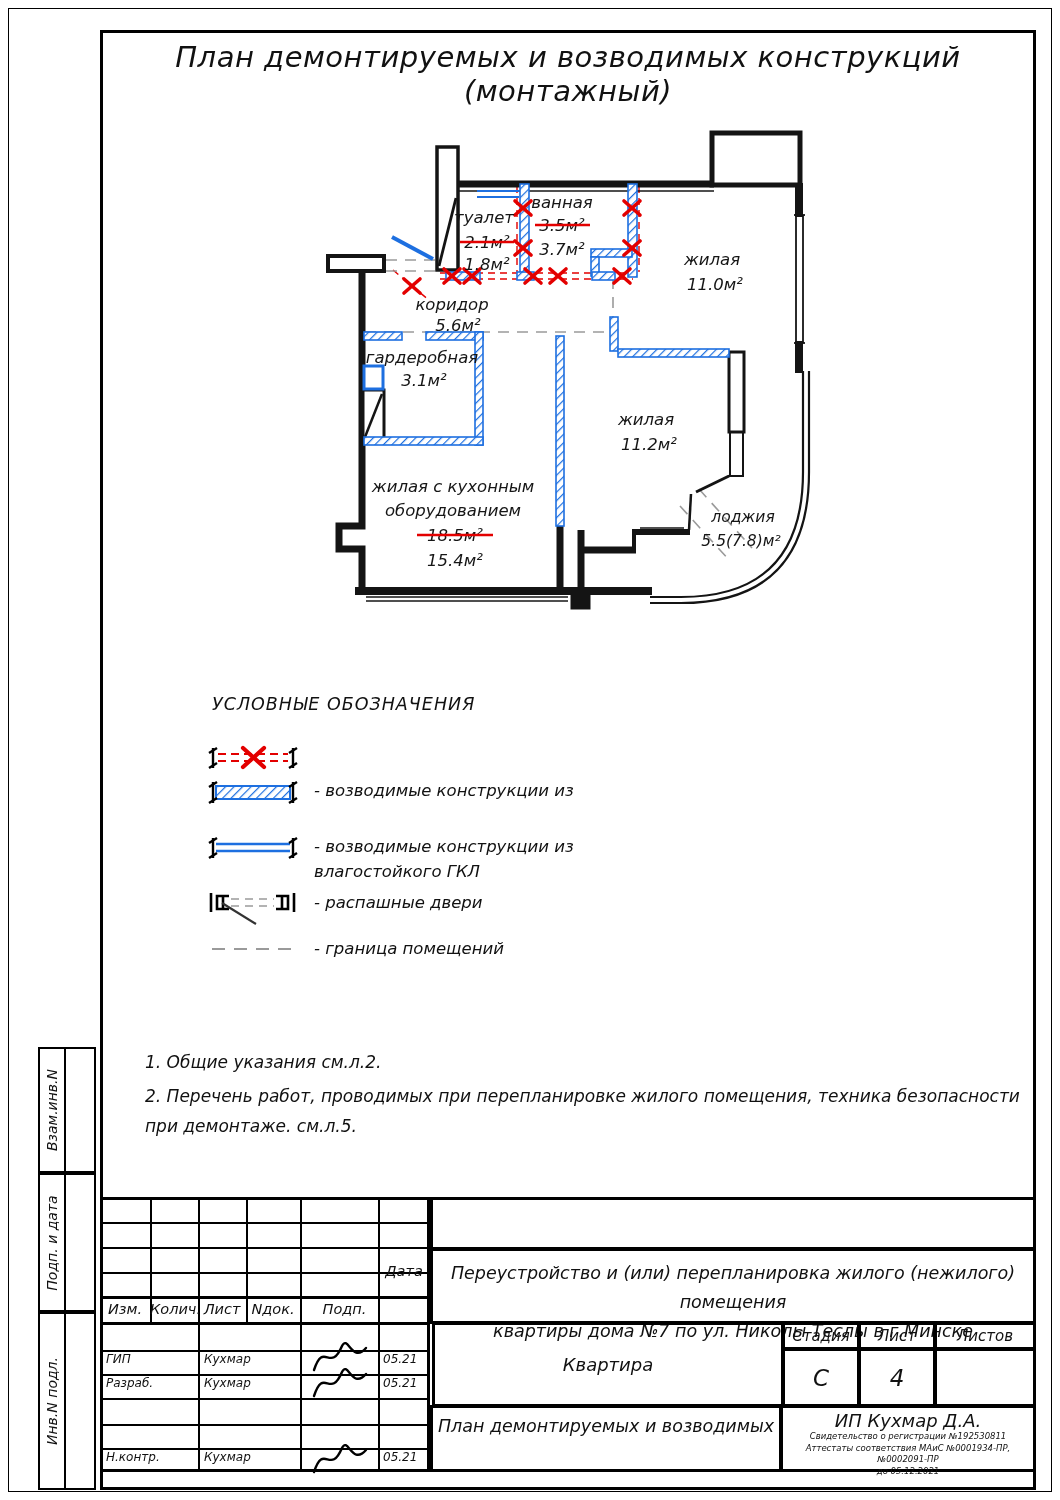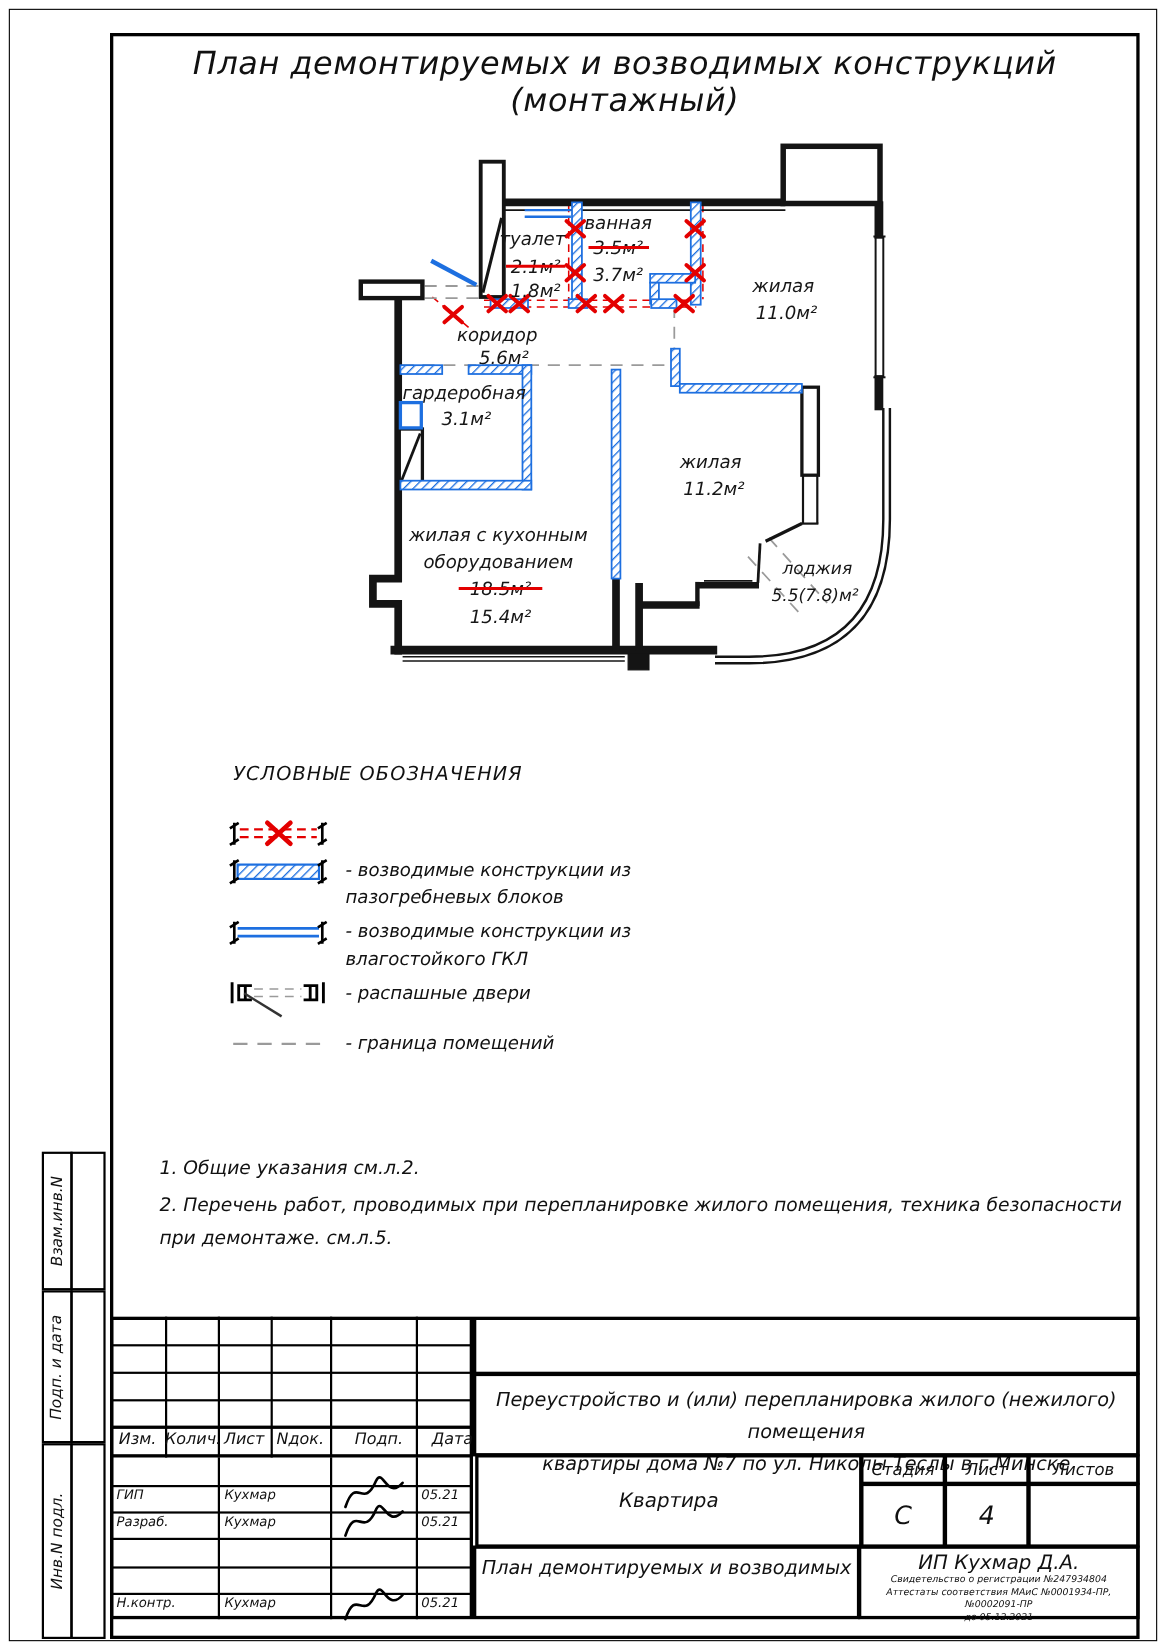--- a/index.html
+++ b/index.html
@@ -222,21 +222,20 @@
       <line x1="5" y1="4" x2="5" y2="25"></line>
         <line x1="1" y1="9" x2="9" y2="4"></line>
         <line x1="1" y1="25" x2="9" y2="20"></line>
       <line x1="85" y1="4" x2="85" y2="25"></line>
         <line x1="81" y1="9" x2="89" y2="4"></line>
         <line x1="81" y1="25" x2="89" y2="20"></line>
     </g>
   </svg>
   <div class="legend-label">
     <div>- возводимые конструкции из</div>
-    <div>пазогребневых блоков</div>
   </div>
 </div>
 
 <div class="legend-row" style="left:208px;top:834px;">
   <svg width="90" height="30" viewBox="0 0 90 30">
     <g stroke="#1d6fe0" stroke-width="2.6">
       <line x1="8" y1="10" x2="82" y2="10"></line>
         <line x1="8" y1="17" x2="82" y2="17"></line>
     </g>
     <g stroke="#000" stroke-width="2.4">
@@ -323,21 +322,21 @@
 
 <div class="vline" style="left:198px;top:1325px;height:147px;"></div>
 <div class="vline" style="left:300px;top:1325px;height:147px;"></div>
 <div class="vline" style="left:378px;top:1325px;height:147px;"></div>
 
 <div class="tb-head" style="left:100px;top:1301px;width:50px;">Изм.</div>
 <div class="tb-head" style="left:150px;top:1301px;width:48px;">Колич.</div>
 <div class="tb-head" style="left:198px;top:1301px;width:48px;">Лист</div>
 <div class="tb-head" style="left:246px;top:1301px;width:54px;">Nдок.</div>
 <div class="tb-head" style="left:300px;top:1301px;width:89px;">Подп.</div>
-<div class="tb-head" style="left:378px;top:1301px;width:52px;text-align:right;">Дата</div>
+<div class="tb-head" style="left:378px;top:1263px;width:52px;">Дата</div>
 
 <div class="tb-text" style="left:106px;top:1352px;">ГИП</div>
 <div class="tb-text" style="left:204px;top:1352px;">Кухмар</div>
 <div class="tb-text" style="left:383px;top:1352px;">05.21</div>
 <div class="tb-text" style="left:106px;top:1376px;">Разраб.</div>
 <div class="tb-text" style="left:204px;top:1376px;">Кухмар</div>
 <div class="tb-text" style="left:383px;top:1376px;">05.21</div>
 <div class="tb-text" style="left:106px;top:1450px;">Н.контр.</div>
 <div class="tb-text" style="left:204px;top:1450px;">Кухмар</div>
 <div class="tb-text" style="left:383px;top:1450px;">05.21</div>
@@ -385,16 +384,16 @@
 </div>
 
 <div class="cell" style="left:430px;top:1405px;width:352px;height:67px;">
   <div class="it" style="text-align:center;font-size:17.5px;line-height:28px;padding-top:4px;">
     <div>План демонтируемых и возводимых</div>
   </div>
 </div>
 
 <div class="cell" style="left:780px;top:1405px;width:256px;height:67px;">
   <div class="it" style="text-align:center;font-size:18px;padding-top:2px;">ИП Кухмар Д.А.</div>
-  <div class="it" style="text-align:center;font-size:8.5px;line-height:11.5px;">Свидетельство о регистрации №247934804</div>
+  <div class="it" style="text-align:center;font-size:8.5px;line-height:11.5px;">Свидетельство о регистрации №192530811</div>
   <div class="it" style="text-align:center;font-size:8.5px;line-height:11.5px;">Аттестаты соответствия МАиС №0001934-ПР, №0002091-ПР</div>
   <div class="it" style="text-align:center;font-size:8.5px;line-height:11.5px;">до 05.12.2021</div>
 </div>
 
 </body></html>

